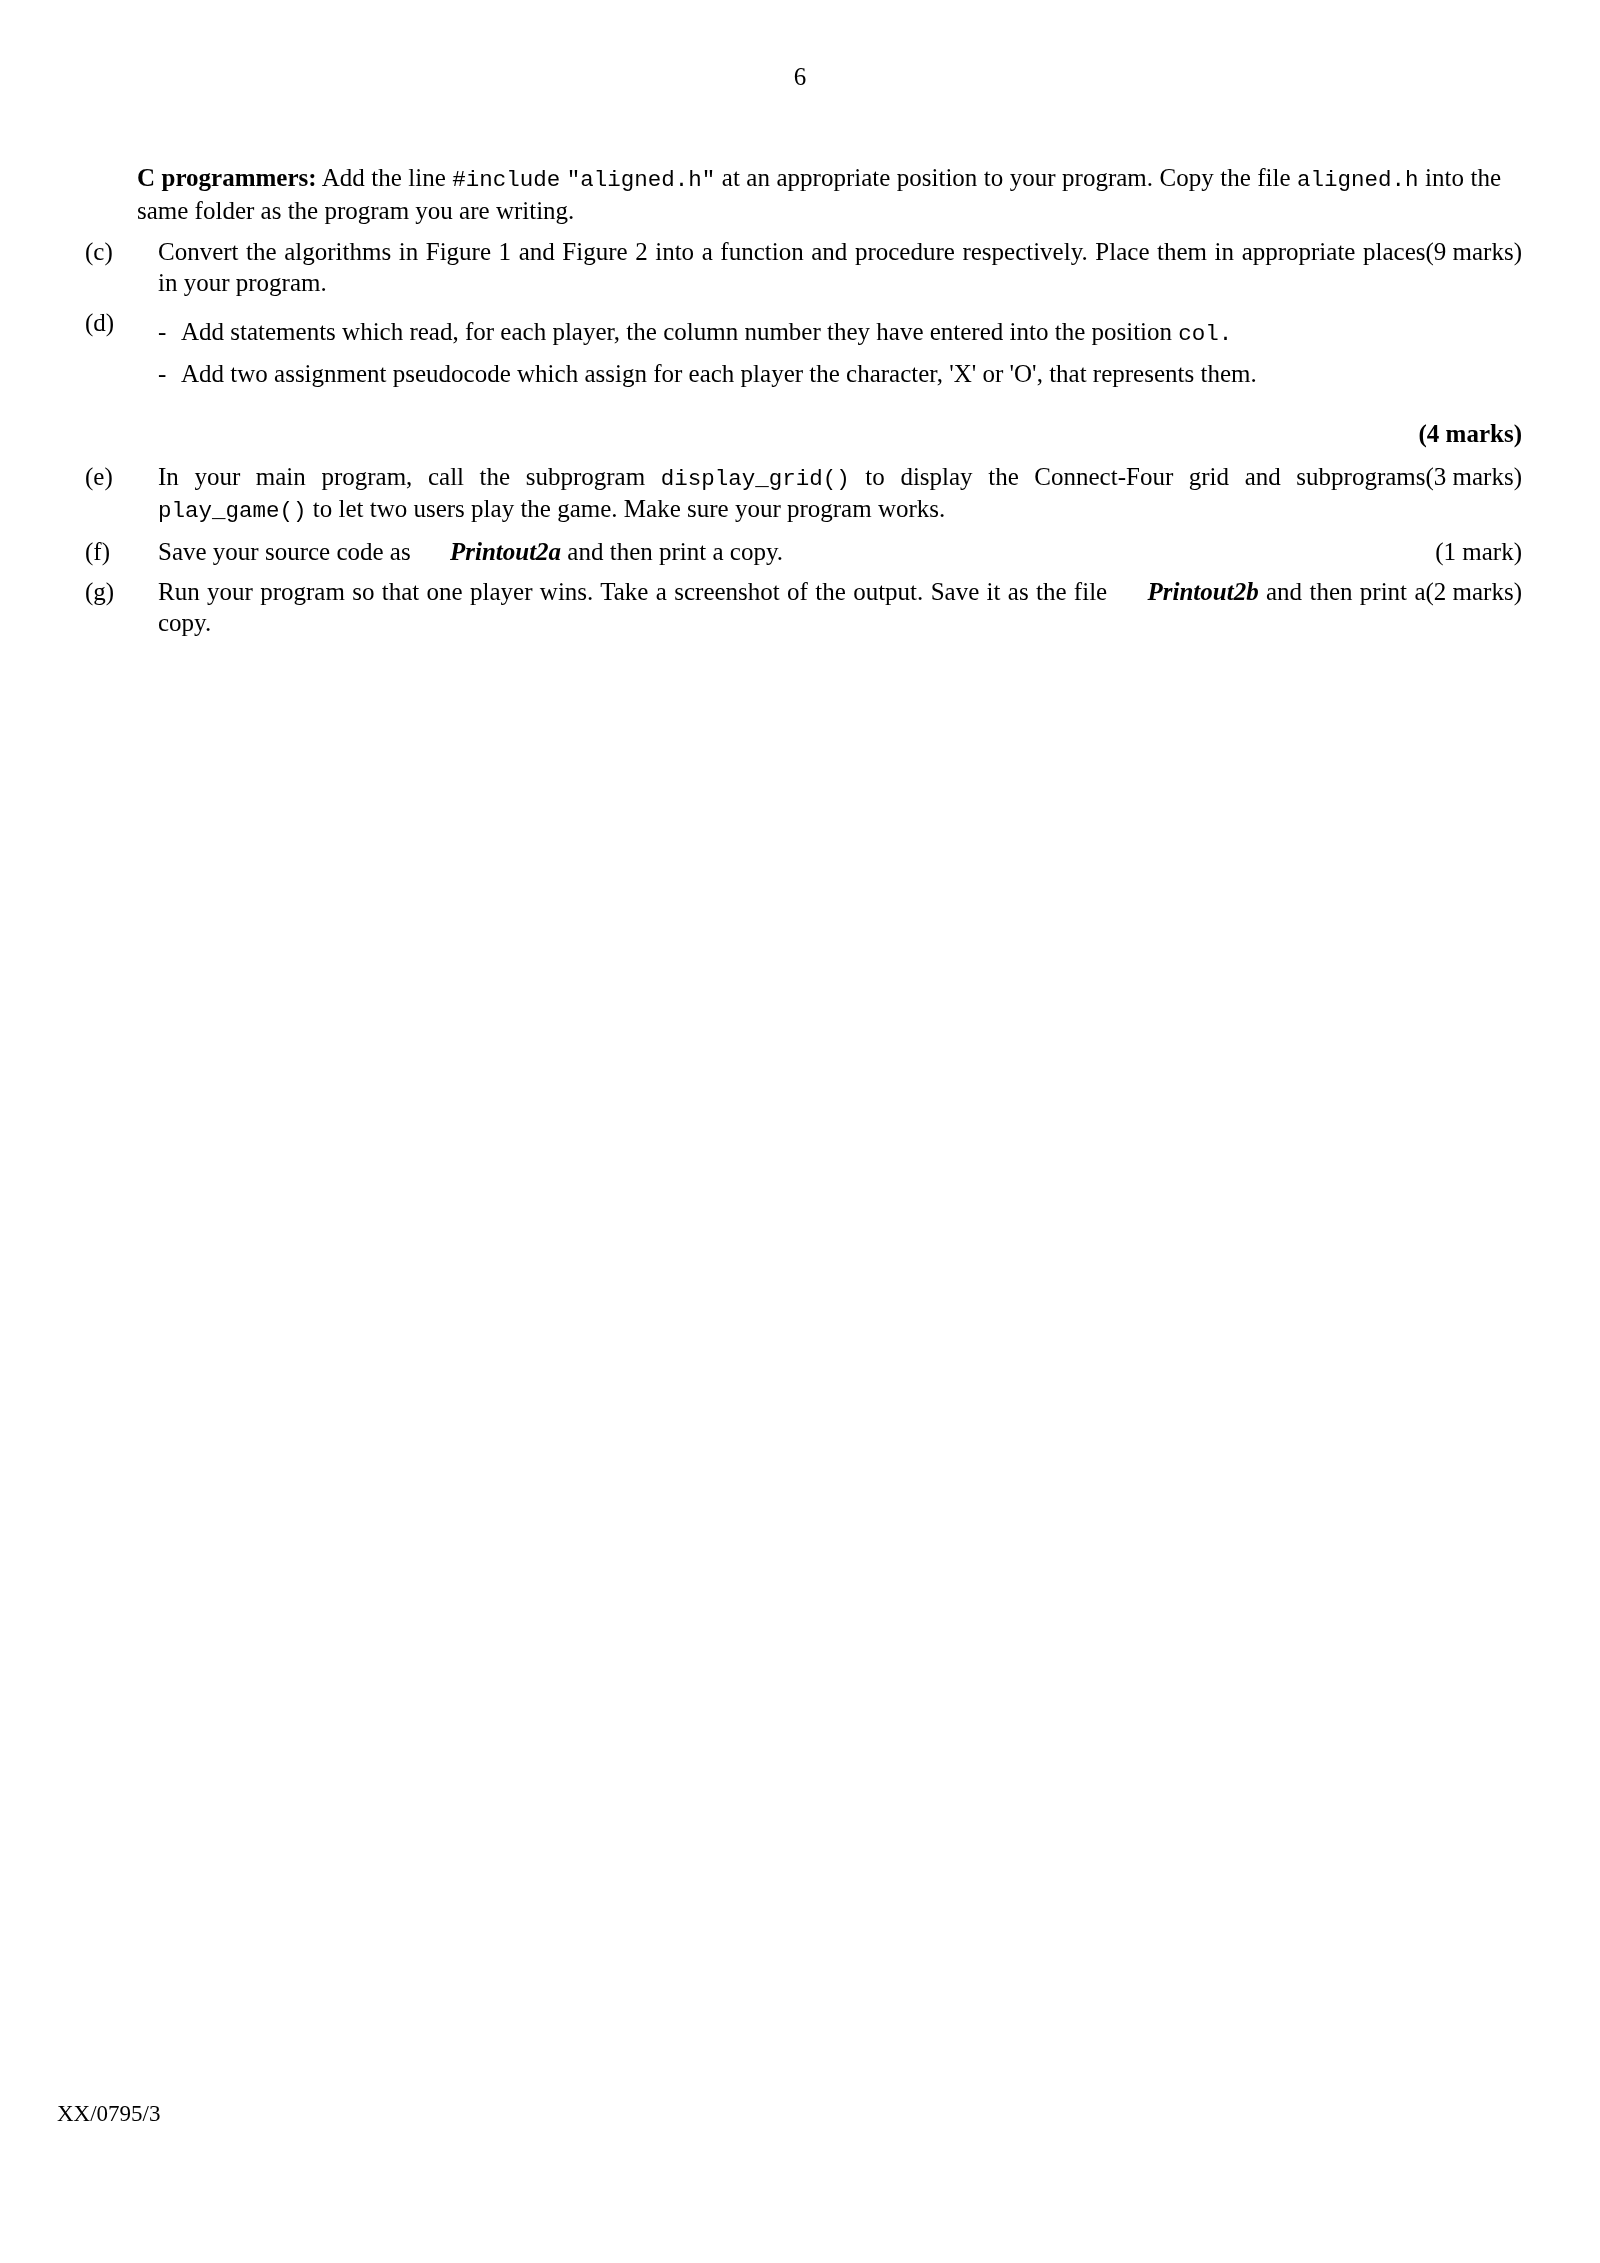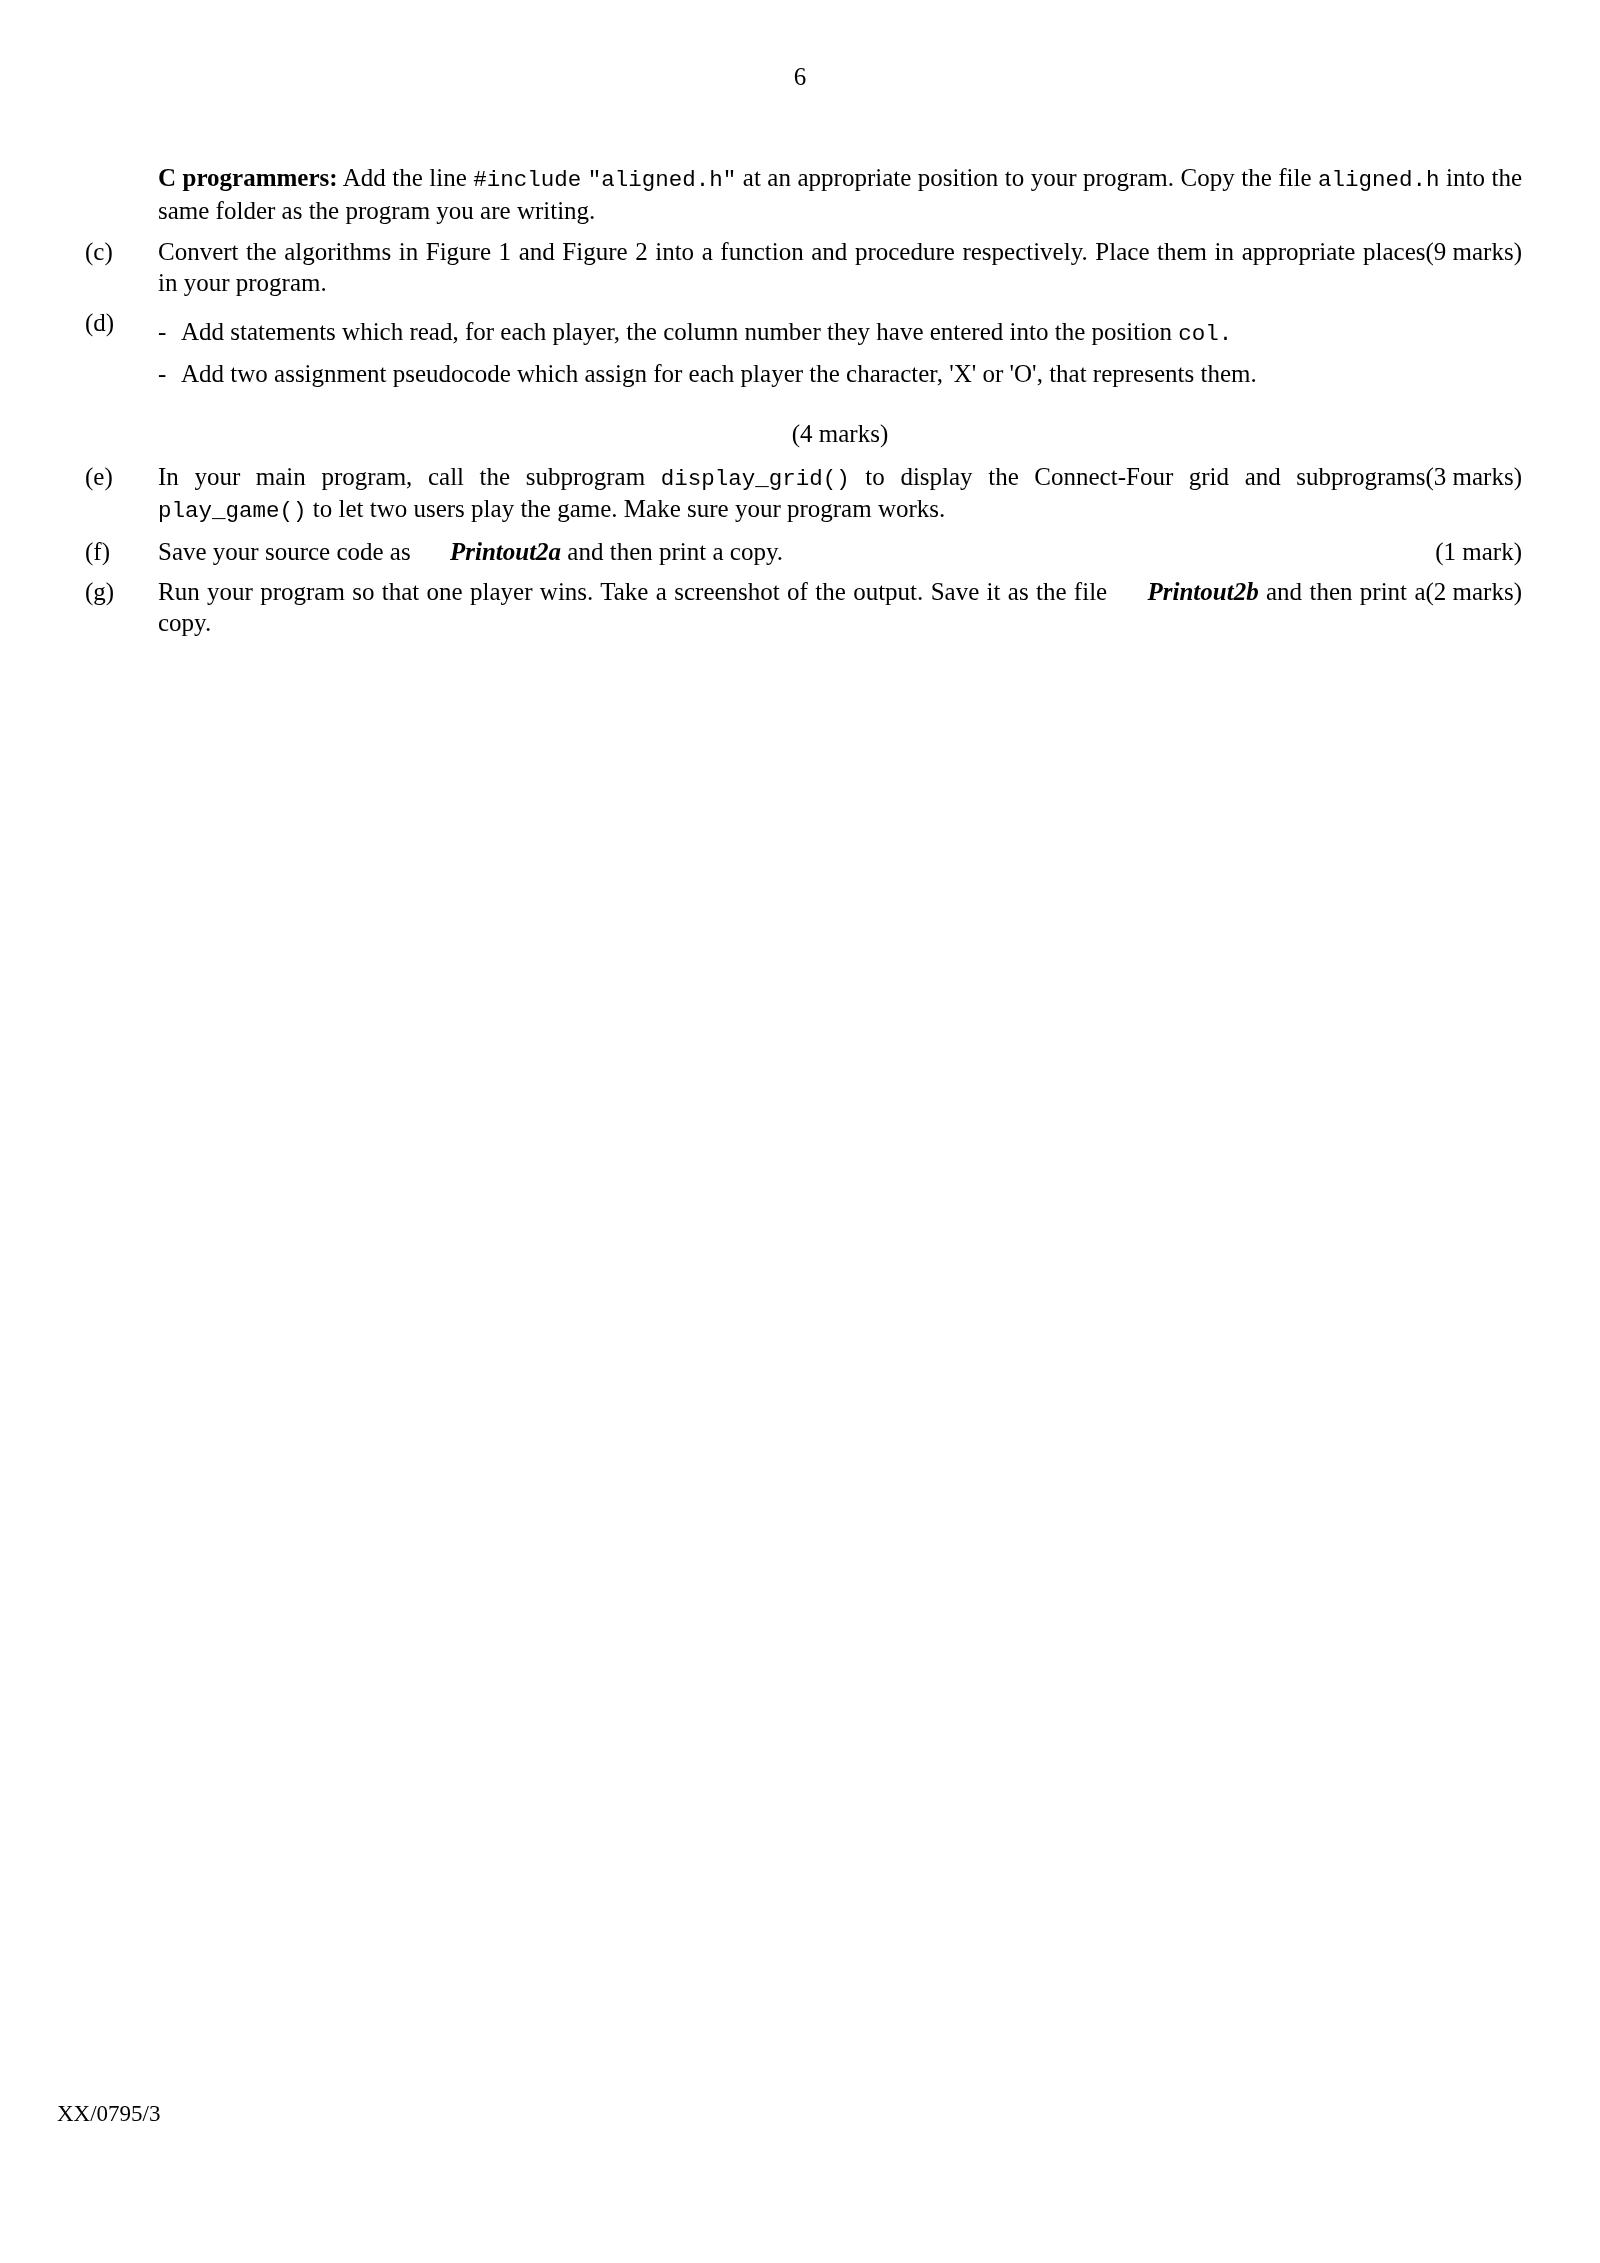--- a/index.html
+++ b/index.html
@@ -53,38 +53,38 @@
   }
   .qbody {
     flex: 1 1 auto;
     font-size: 25px;
     line-height: 30.5px;
     text-align: justify;
     text-justify: inter-word;
   }
   
   .noteblock {
-    margin-left: 73px;
+    margin-left: 52px;
     width: 1364px;
     font-size: 25px;
     line-height: 30.5px;
     text-align: justify;
     margin-bottom: 11px;
   }
 
   
   .marks {
     float: right;
     font-weight: normal;
     white-space: nowrap;
   }
   .marks-own-line {
     display: block;
-    text-align: center;
-    font-weight: normal;
+    text-align: right;
+    font-weight: bold;
     margin-top: 30px;
   }
 
   .bullets {
     margin-top: 9px;
   }
   .bullet {
     display: flex;
     align-items: flex-start;
     margin-bottom: 9px;

